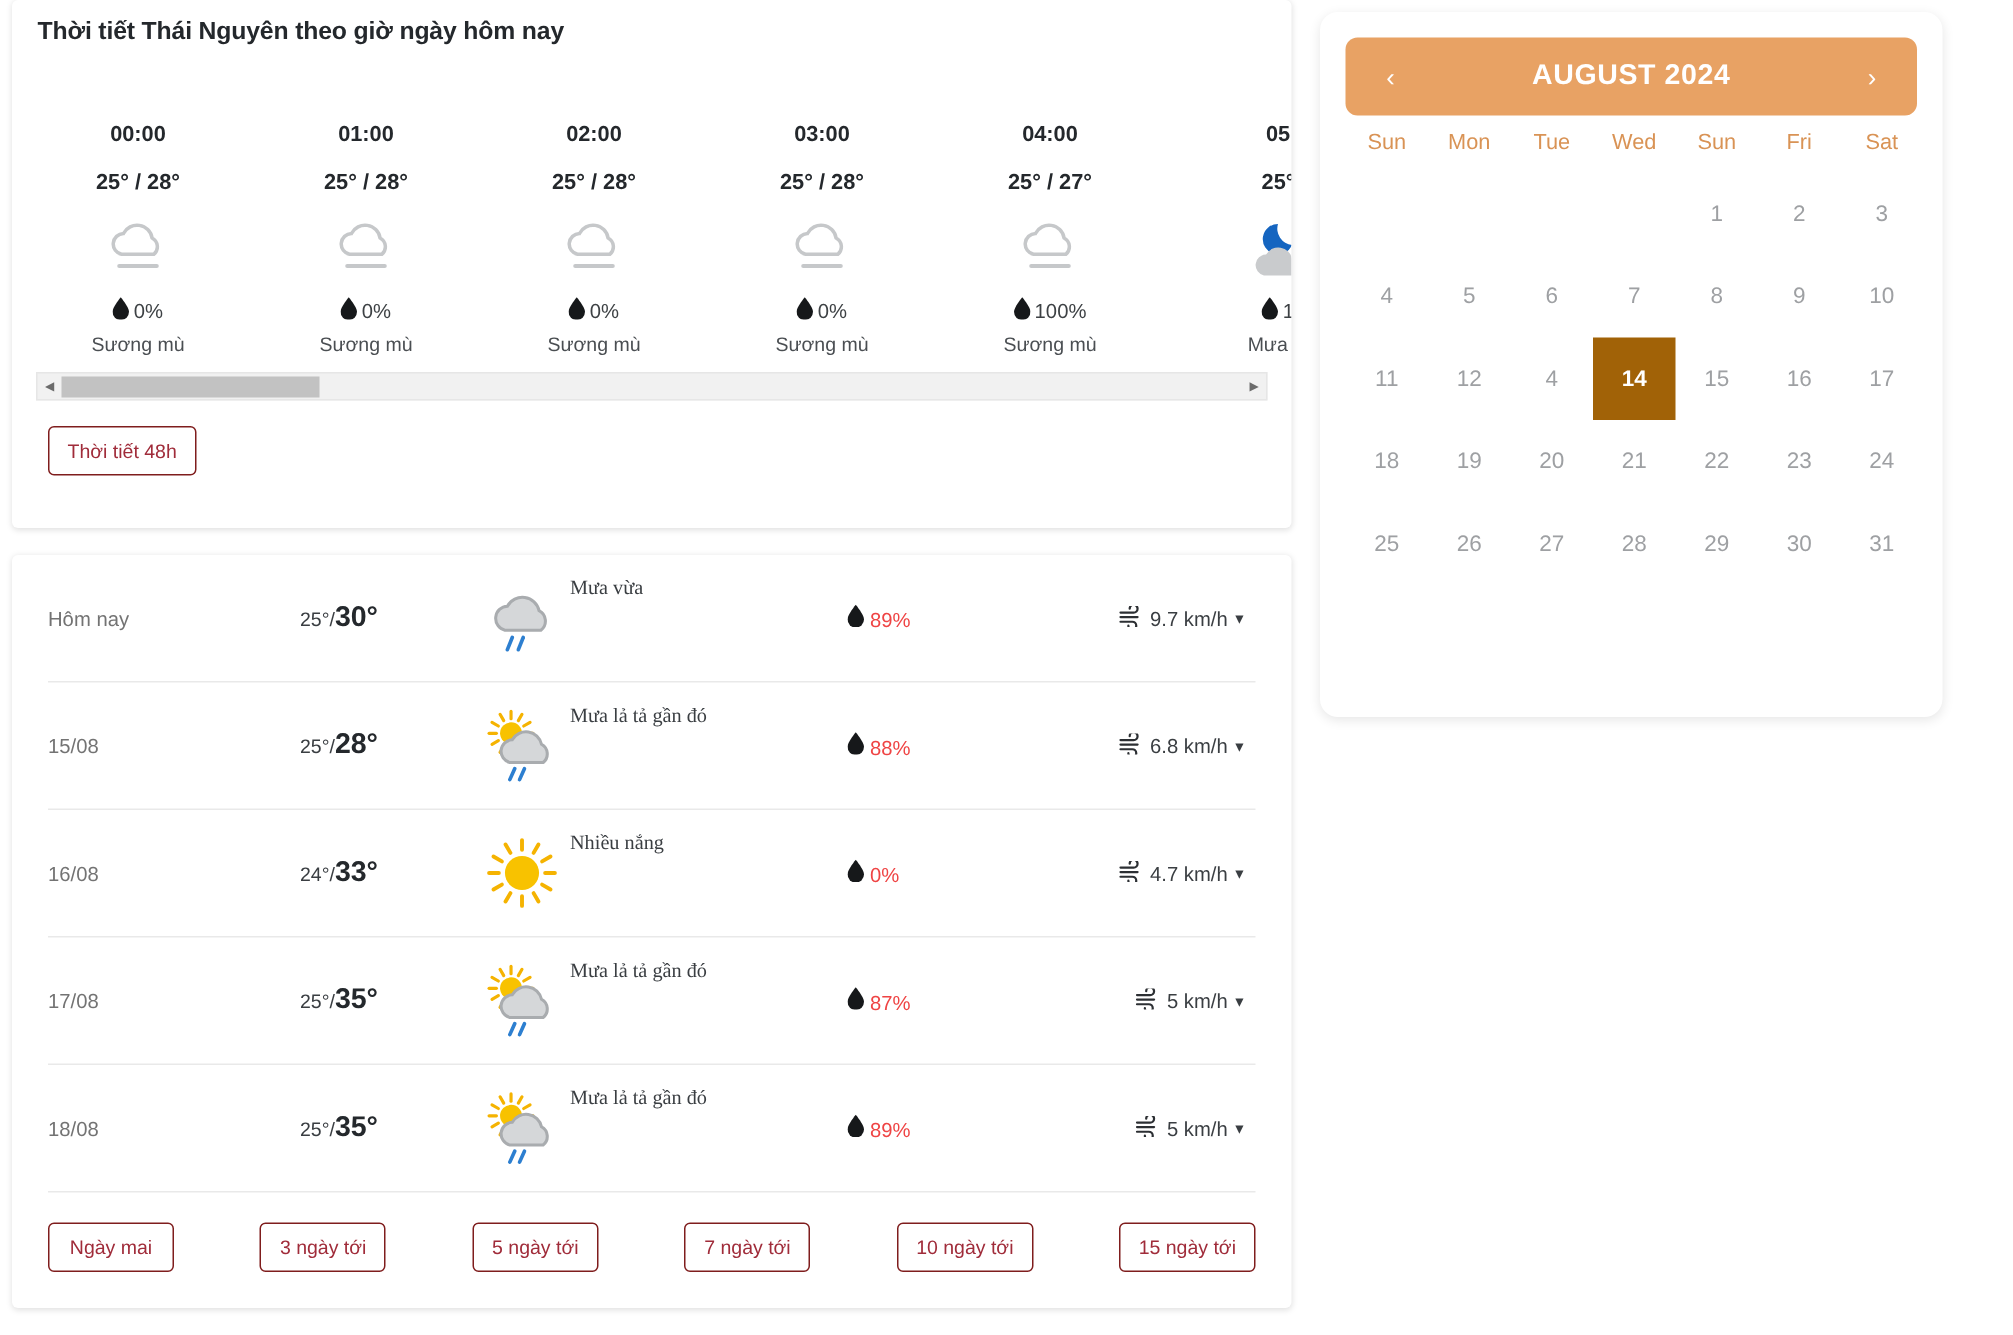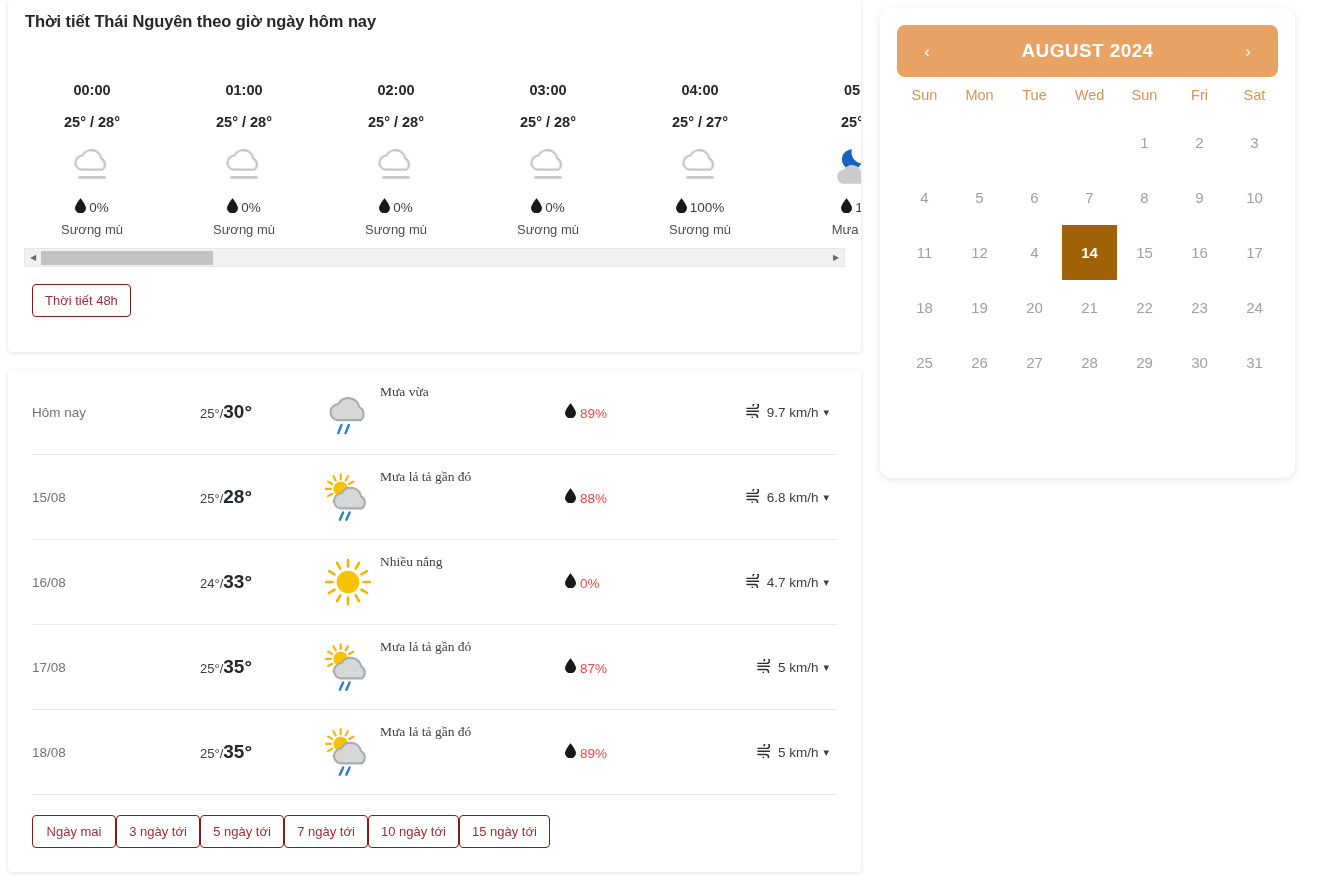--- a/index.html
+++ b/index.html
@@ -188,21 +188,21 @@
     color: #3a3e42;
     display: flex; align-items: center; justify-content: flex-end; gap: 5px;
     padding-right: 8px;
   }
   .chev { font-size: 11px; color: #3a3e42; }
 
   .range-btns {
     display: flex;
     gap: 0;
     padding: 20px 24px 24px 24px;
-    justify-content: flex-start;
+    justify-content: space-between;
   }
   .range-btns .btn-outline { min-width: 84px; text-align: center; }
 
   
   .right-col {
     flex: 0 0 auto;
     padding-left: 10px;
     padding-top: 8px;
   }
   .cal-card {

